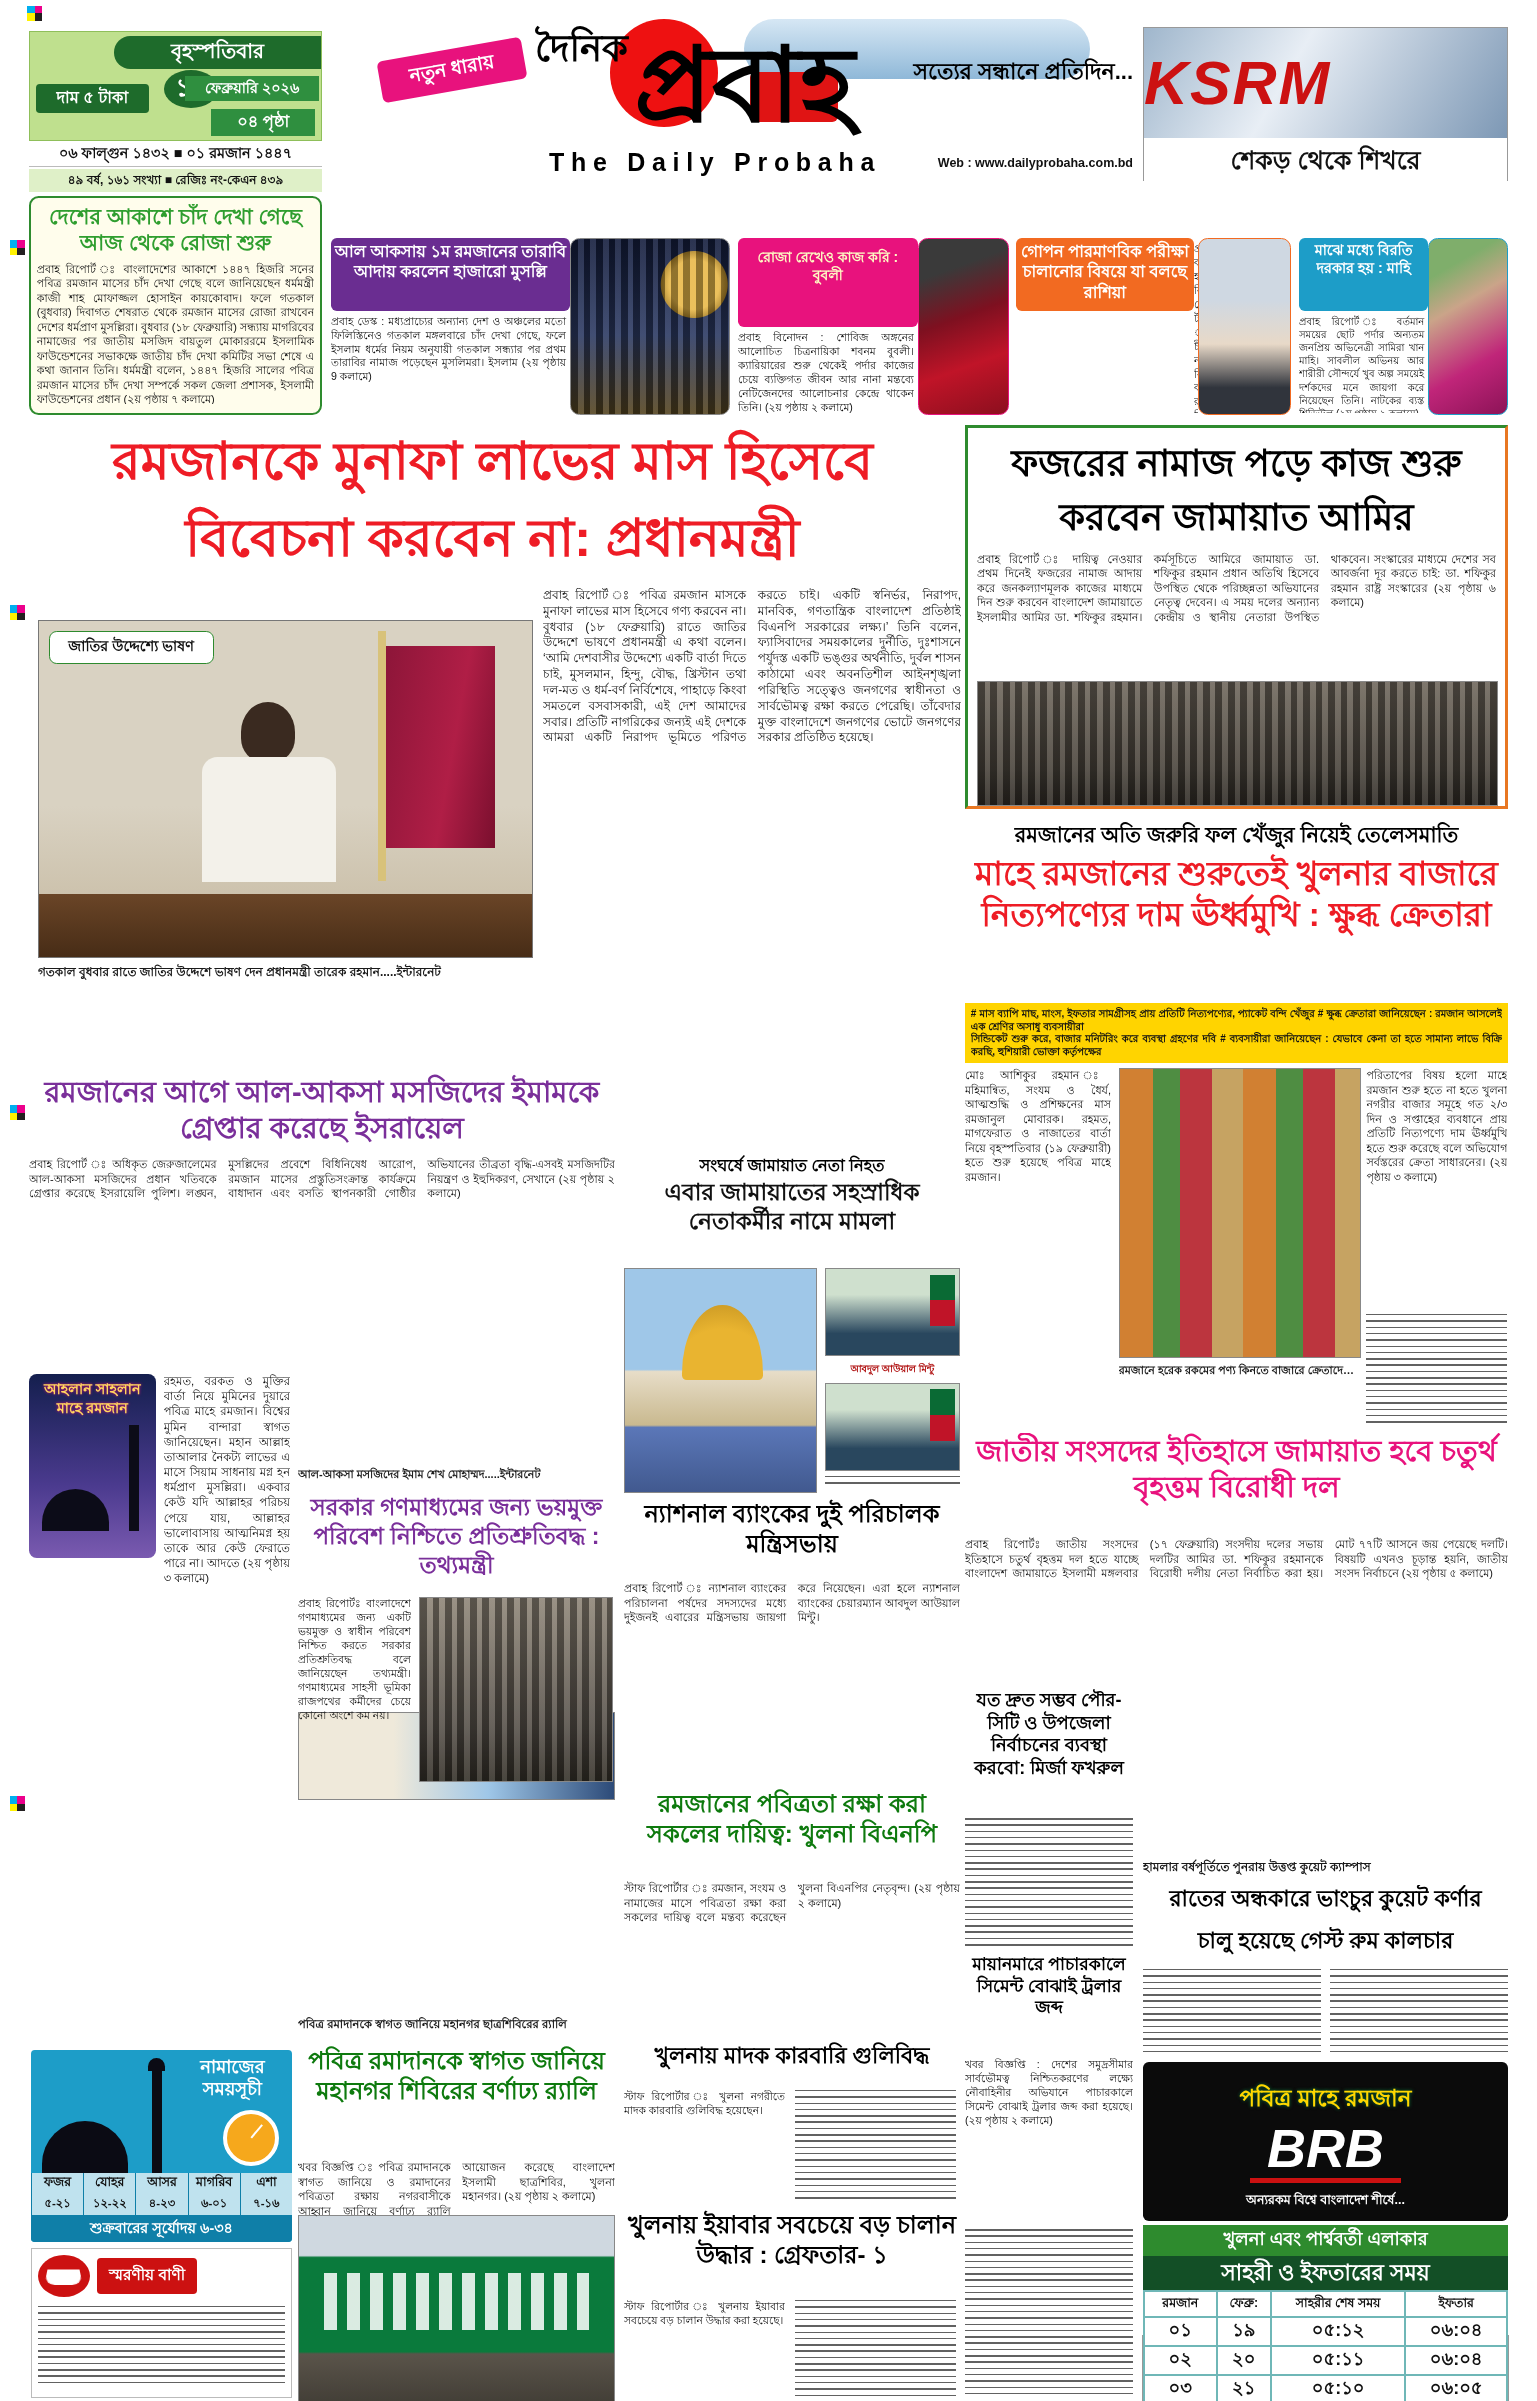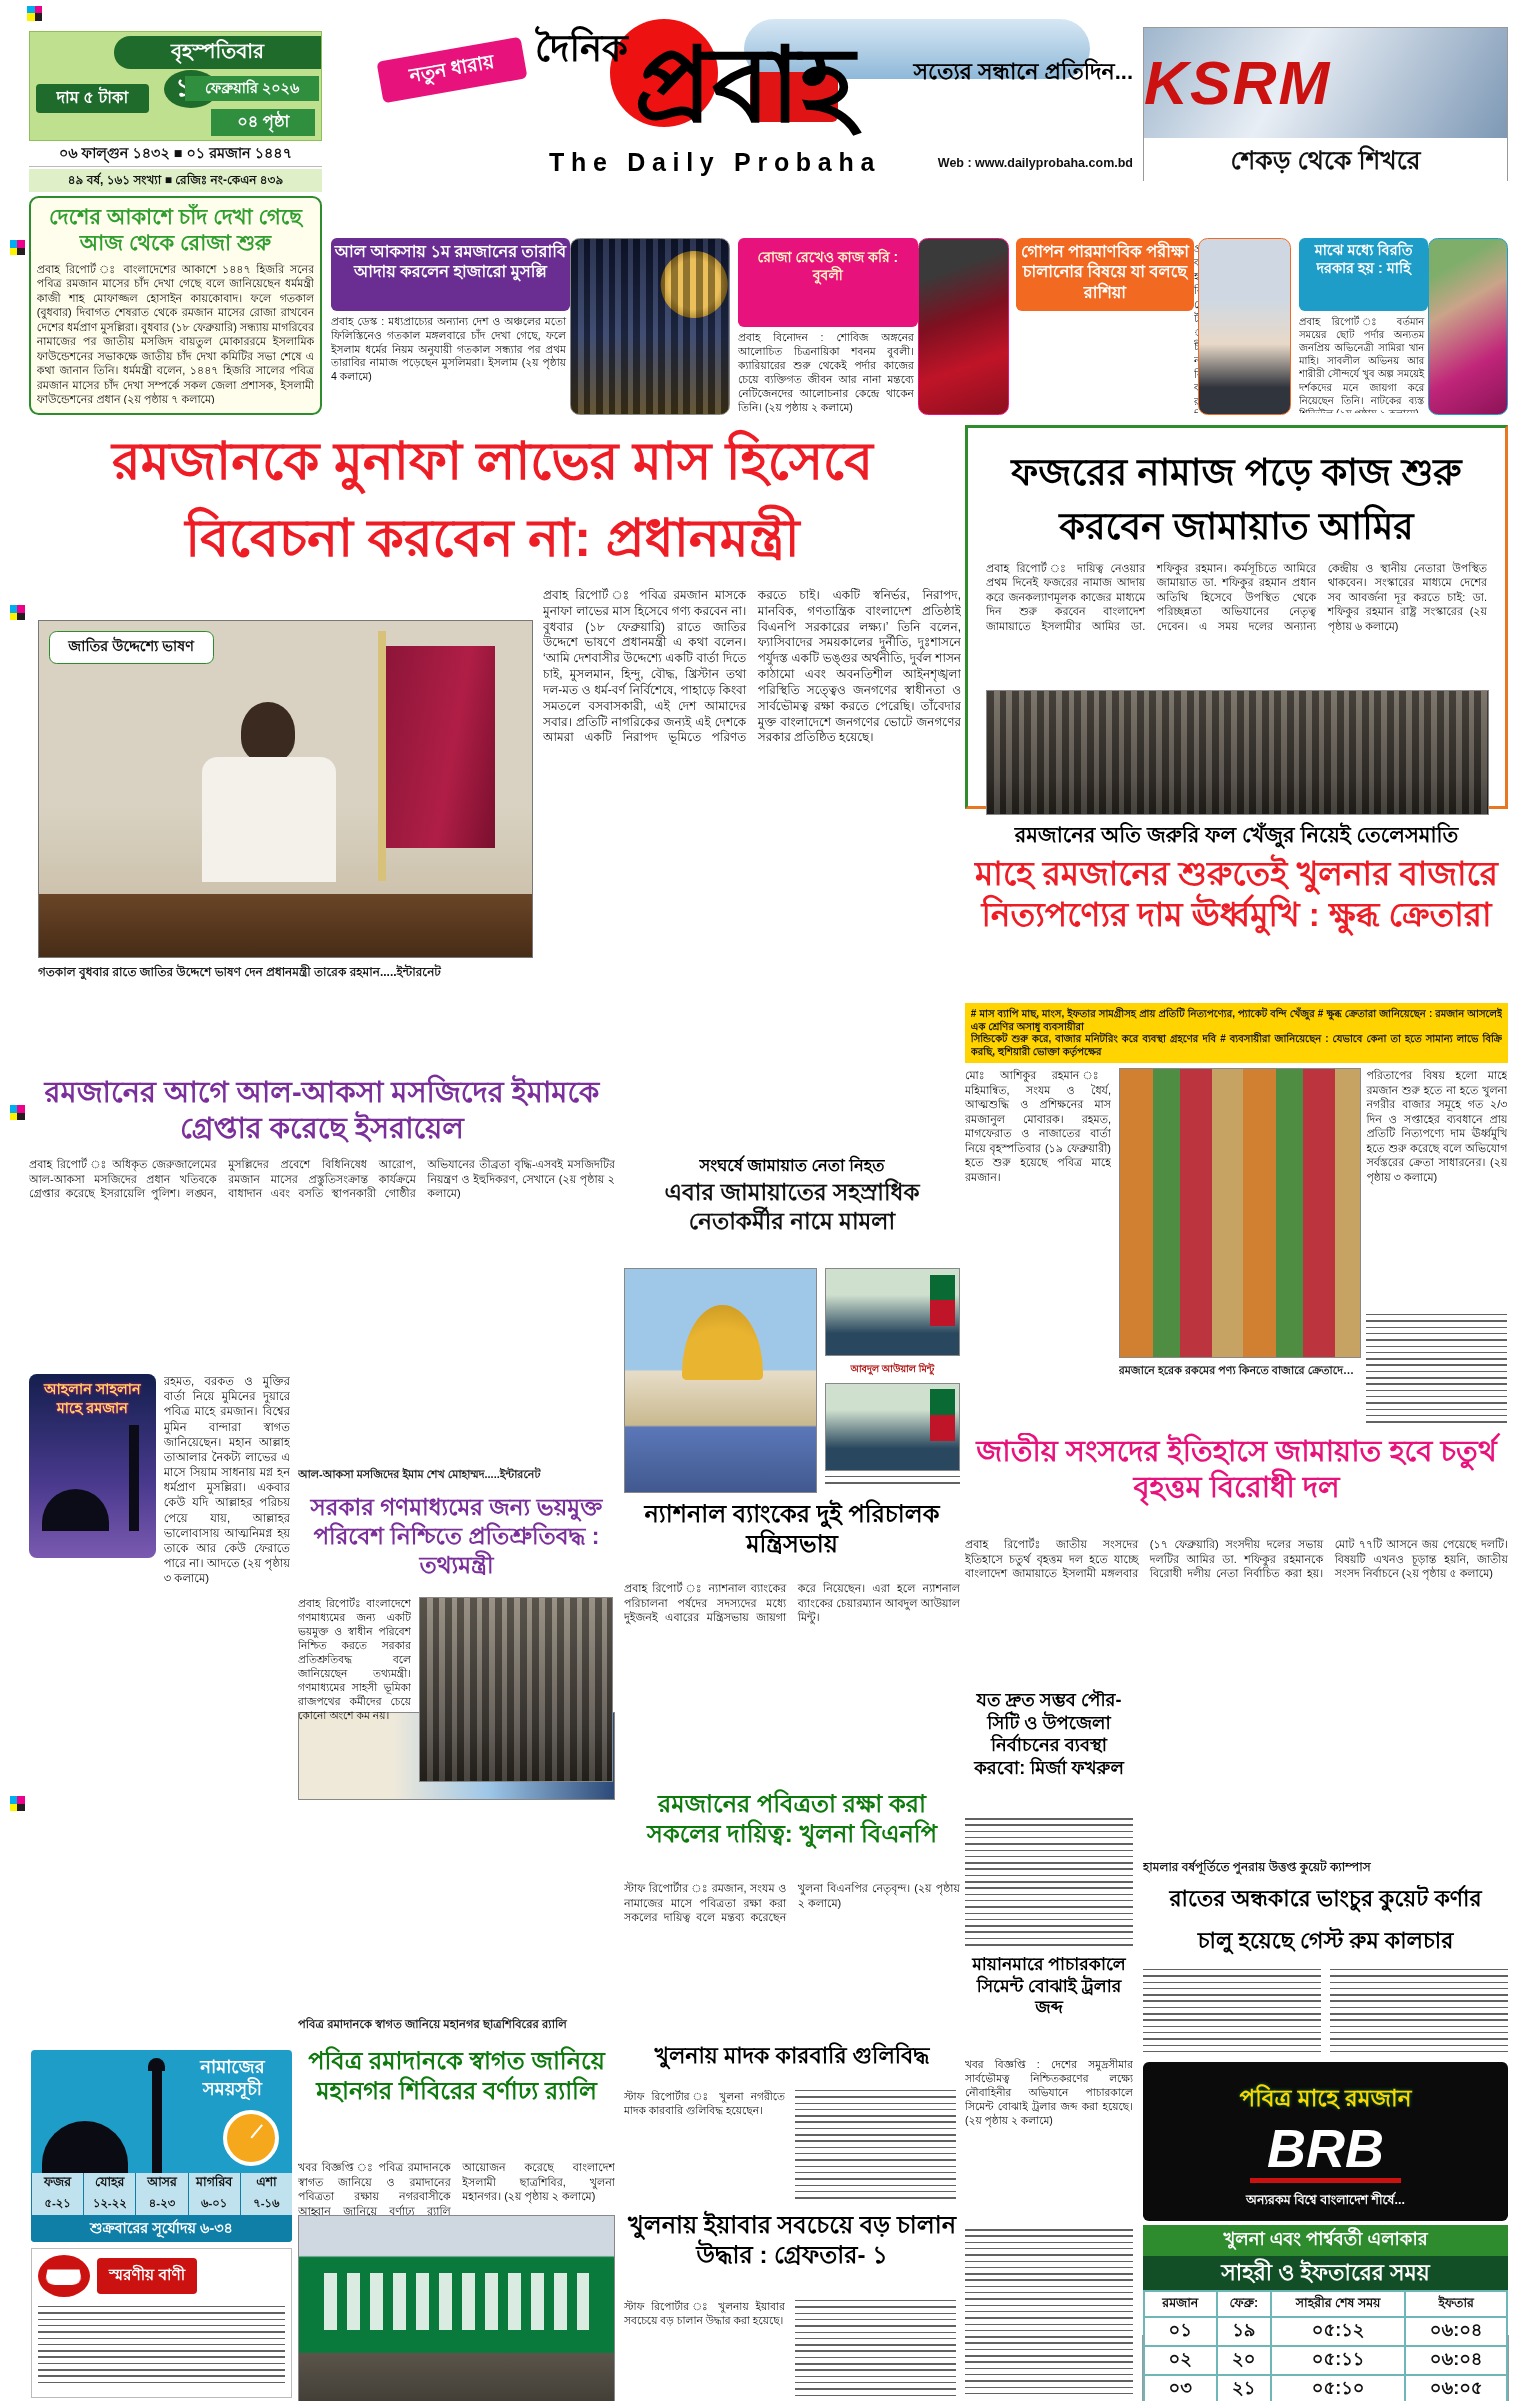--- a/index.html
+++ b/index.html
@@ -113,21 +113,21 @@
 </div>
 
 <div class="abs" style="left:29px;top:196px;width:293px;height:219px;border:2.9px solid #2e8b2e;border-radius:9.6px;background:#fffdec;padding:5.8px">
   <div class="hl" style="font-size:21px;color:#2f9e2f;height:58px">দেশের আকাশে চাঁদ দেখা গেছে আজ থেকে রোজা শুরু</div>
   <div class="txt" style="height:142px;font-size:11px">প্রবাহ রিপোর্ট ঃ বাংলাদেশের আকাশে ১৪৪৭ হিজরি সনের পবিত্র রমজান মাসের চাঁদ দেখা গেছে বলে জানিয়েছেন ধর্মমন্ত্রী কাজী শাহ মোফাজ্জল হোসাইন কায়কোবাদ। ফলে গতকাল (বুধবার) দিবাগত শেষরাত থেকে রমজান মাসের রোজা রাখবেন দেশের ধর্মপ্রাণ মুসল্লিরা। বুধবার (১৮ ফেব্রুয়ারি) সন্ধ্যায় মাগরিবের নামাজের পর জাতীয় মসজিদ বায়তুল মোকাররমে ইসলামিক ফাউন্ডেশনের সভাকক্ষে জাতীয় চাঁদ দেখা কমিটির সভা শেষে এ কথা জানান তিনি। ধর্মমন্ত্রী বলেন, ১৪৪৭ হিজরি সালের পবিত্র রমজান মাসের চাঁদ দেখা সম্পর্কে সকল জেলা প্রশাসক, ইসলামী ফাউন্ডেশনের প্রধান (২য় পৃষ্ঠায় ৭ কলামে)</div>
 </div>
 
 <div class="abs" style="left:331px;top:238px;width:399px;height:175px;display:flex">
   <div style="width:240px;display:flex;flex-direction:column">
     <div class="hl" style="background:#6a2d91;color:#fff;font-size:16.3px;height:67px;padding:2.9px;border-radius:5.8px">আল আকসায় ১ম রমজানের তারাবি আদায় করলেন হাজারো মুসল্লি</div>
-    <div class="txt" style="flex:1;padding:3.8px 3.8px 0 0;font-size:10.6px">প্রবাহ ডেস্ক : মধ্যপ্রাচ্যের অন্যান্য দেশ ও অঞ্চলের মতো ফিলিস্তিনেও গতকাল মঙ্গলবারে চাঁদ দেখা গেছে, ফলে ইসলাম ধর্মের নিয়ম অনুযায়ী গতকাল সন্ধ্যার পর প্রথম তারাবির নামাজ পড়েছেন মুসলিমরা। ইসলাম (২য় পৃষ্ঠায় 4 কলামে)</div>
+    <div class="txt" style="flex:1;padding:3.8px 3.8px 0 0;font-size:10.6px">প্রবাহ ডেস্ক : মধ্যপ্রাচ্যের অন্যান্য দেশ ও অঞ্চলের মতো ফিলিস্তিনেও গতকাল মঙ্গলবারে চাঁদ দেখা গেছে, ফলে ইসলাম ধর্মের নিয়ম অনুযায়ী গতকাল সন্ধ্যার পর প্রথম তারাবির নামাজ পড়েছেন মুসলিমরা। ইসলাম (২য় পৃষ্ঠায় 9 কলামে)</div>
   </div>
   <div class="ph ph-nightaqsa ph-crowdnight" style="width:159px;height:175px;border-radius:9.6px"></div>
 </div>
 
 <div class="abs" style="left:738px;top:238px;width:271px;height:175px;display:flex">
   <div style="width:181px;display:flex;flex-direction:column">
     <div class="hl" style="background:#e8127d;color:#fef9c3;font-size:14px;height:67px;padding:11px;border-radius:5.8px">রোজা রেখেও কাজ করি : বুবলী</div>
     <div class="txt" style="flex:1;padding:3.8px 3.8px 0 0;font-size:10.6px">প্রবাহ বিনোদন : শোবিজ অঙ্গনের আলোচিত চিত্রনায়িকা শবনম বুবলী। ক্যারিয়ারের শুরু থেকেই পর্দার কাজের চেয়ে ব্যক্তিগত জীবন আর নানা মন্তব্যে নেটিজেনদের আলোচনার কেন্দ্রে থাকেন তিনি। (২য় পৃষ্ঠায় ২ কলামে)</div>
   </div>
   <div class="ph ph-actress1" style="width:90px;height:175px;border-radius:9.6px;border:1.9px solid #e8127d"></div>
@@ -159,21 +159,21 @@
   <div class="abs" style="right:146px;top:9.6px;width:7.7px;height:250px;background:#d8c27a"></div>
   <div class="abs" style="left:202px;top:81px;width:54px;height:60px;background:#3a2a20;border-radius:50% 50% 40% 40%"></div>
   <div class="abs" style="left:163px;top:136px;width:134px;height:125px;background:#f3f1ea;border-radius:15.4px 15.4px 0 0"></div>
   <div class="abs" style="left:0;bottom:0;width:100%;height:63px;background:linear-gradient(#6a4527,#472c16)"></div>
   <div class="abs" style="left:9.6px;top:9.6px;width:165px;height:33px;background:#fff;border:1.9px solid #2e8b2e;border-radius:7.7px;font-size:14.4px;font-weight:bold;display:flex;align-items:center;justify-content:center;overflow:hidden">জাতির উদ্দেশ্যে ভাষণ</div>
 </div>
 <div class="abs cap" style="left:38px;top:963px;width:495px">গতকাল বুধবার রাতে জাতির উদ্দেশে ভাষণ দেন প্রধানমন্ত্রী তারেক রহমান.....ইন্টারনেট</div>
 
 <div class="abs txt cols2" style="left:543px;top:588px;width:418px;height:407px;font-size:12px">প্রবাহ রিপোর্ট ঃ পবিত্র রমজান মাসকে মুনাফা লাভের মাস হিসেবে গণ্য করবেন না। বুধবার (১৮ ফেব্রুয়ারি) রাতে জাতির উদ্দেশে ভাষণে প্রধানমন্ত্রী এ কথা বলেন। ‘আমি দেশবাসীর উদ্দেশ্যে একটি বার্তা দিতে চাই, মুসলমান, হিন্দু, বৌদ্ধ, খ্রিস্টান তথা দল-মত ও ধর্ম-বর্ণ নির্বিশেষে, পাহাড়ে কিংবা সমতলে বসবাসকারী, এই দেশ আমাদের সবার। প্রতিটি নাগরিকের জন্যই এই দেশকে আমরা একটি নিরাপদ ভূমিতে পরিণত করতে চাই। একটি স্বনির্ভর, নিরাপদ, মানবিক, গণতান্ত্রিক বাংলাদেশ প্রতিষ্ঠাই বিএনপি সরকারের লক্ষ্য।’ তিনি বলেন, ফ্যাসিবাদের সময়কালের দুর্নীতি, দুঃশাসনে পর্যুদস্ত একটি ভঙ্গুর অর্থনীতি, দুর্বল শাসন কাঠামো এবং অবনতিশীল আইনশৃঙ্খলা পরিস্থিতি সত্ত্বেও জনগণের স্বাধীনতা ও সার্বভৌমত্ব রক্ষা করতে পেরেছি। তাঁবেদার মুক্ত বাংলাদেশে জনগণের ভোটে জনগণের সরকার প্রতিষ্ঠিত হয়েছে।</div>
 
-<div class="abs" style="left:965px;top:425px;width:543px;height:384px;border:3.8px solid;border-color:#2e8b2e #e87722 #e87722 #2e8b2e;padding:18px">
+<div class="abs" style="left:965px;top:425px;width:543px;height:384px;border:3.8px solid;border-color:#2e8b2e #e87722 #e87722 #2e8b2e;padding:9px">
   <div class="hl" style="font-size:37px;color:#000;height:111px;line-height:1.45">ফজরের নামাজ পড়ে কাজ শুরু করবেন জামায়াত আমির</div>
   <div class="txt cols3" style="height:123px;font-size:11px;margin-top:3.8px">প্রবাহ রিপোর্ট ঃ দায়িত্ব নেওয়ার প্রথম দিনেই ফজরের নামাজ আদায় করে জনকল্যাণমূলক কাজের মাধ্যমে দিন শুরু করবেন বাংলাদেশ জামায়াতে ইসলামীর আমির ডা. শফিকুর রহমান। কর্মসূচিতে আমিরে জামায়াত ডা. শফিকুর রহমান প্রধান অতিথি হিসেবে উপস্থিত থেকে পরিচ্ছন্নতা অভিযানের নেতৃত্ব দেবেন। এ সময় দলের অন্যান্য কেন্দ্রীয় ও স্থানীয় নেতারা উপস্থিত থাকবেন। সংস্কারের মাধ্যমে দেশের সব আবর্জনা দূর করতে চাই: ডা. শফিকুর রহমান রাষ্ট্র সংস্কারের (২য় পৃষ্ঠায় ৬ কলামে)</div>
   <div class="ph ph-crowd" style="width:100%;height:123px;margin-top:5.8px"></div>
 </div>
 
 <div class="abs kicker" style="left:965px;top:819px;width:543px;height:31px;font-size:21px;line-height:31px">রমজানের অতি জরুরি ফল খেঁজুর নিয়েই তেলেসমাতি</div>
 <div class="abs hl" style="left:965px;top:853px;width:543px;height:144px;font-size:33px;color:#ee1c25">মাহে রমজানের শুরুতেই খুলনার বাজারে নিত্যপণ্যের দাম ঊর্ধ্বমুখি : ক্ষুব্ধ ক্রেতারা</div>
 <div class="abs" style="left:965px;top:1003px;width:543px;height:60px;background:#ffd400;padding:3.8px 5.8px;box-sizing:border-box">
   <div class="txt" style="font-size:10px;font-weight:bold;height:25px"># মাস ব্যাপি মাছ, মাংস, ইফতার সামগ্রীসহ প্রায় প্রতিটি নিত্যপণ্যের, প্যাকেট বন্দি খেঁজুর # ক্ষুব্ধ ক্রেতারা জানিয়েছেন : রমজান আসলেই এক শ্রেণির অসাধু ব্যবসায়ীরা</div>
   <div class="txt" style="font-size:10px;font-weight:bold;height:25px">সিন্ডিকেট শুরু করে, বাজার মনিটরিং করে ব্যবস্থা গ্রহণের দবি # ব্যবসায়ীরা জানিয়েছেন : যেভাবে কেনা তা হতে সামান্য লাভে বিক্রি করছি, হুশিয়ারী ভোক্তা কর্তৃপক্ষের</div>

